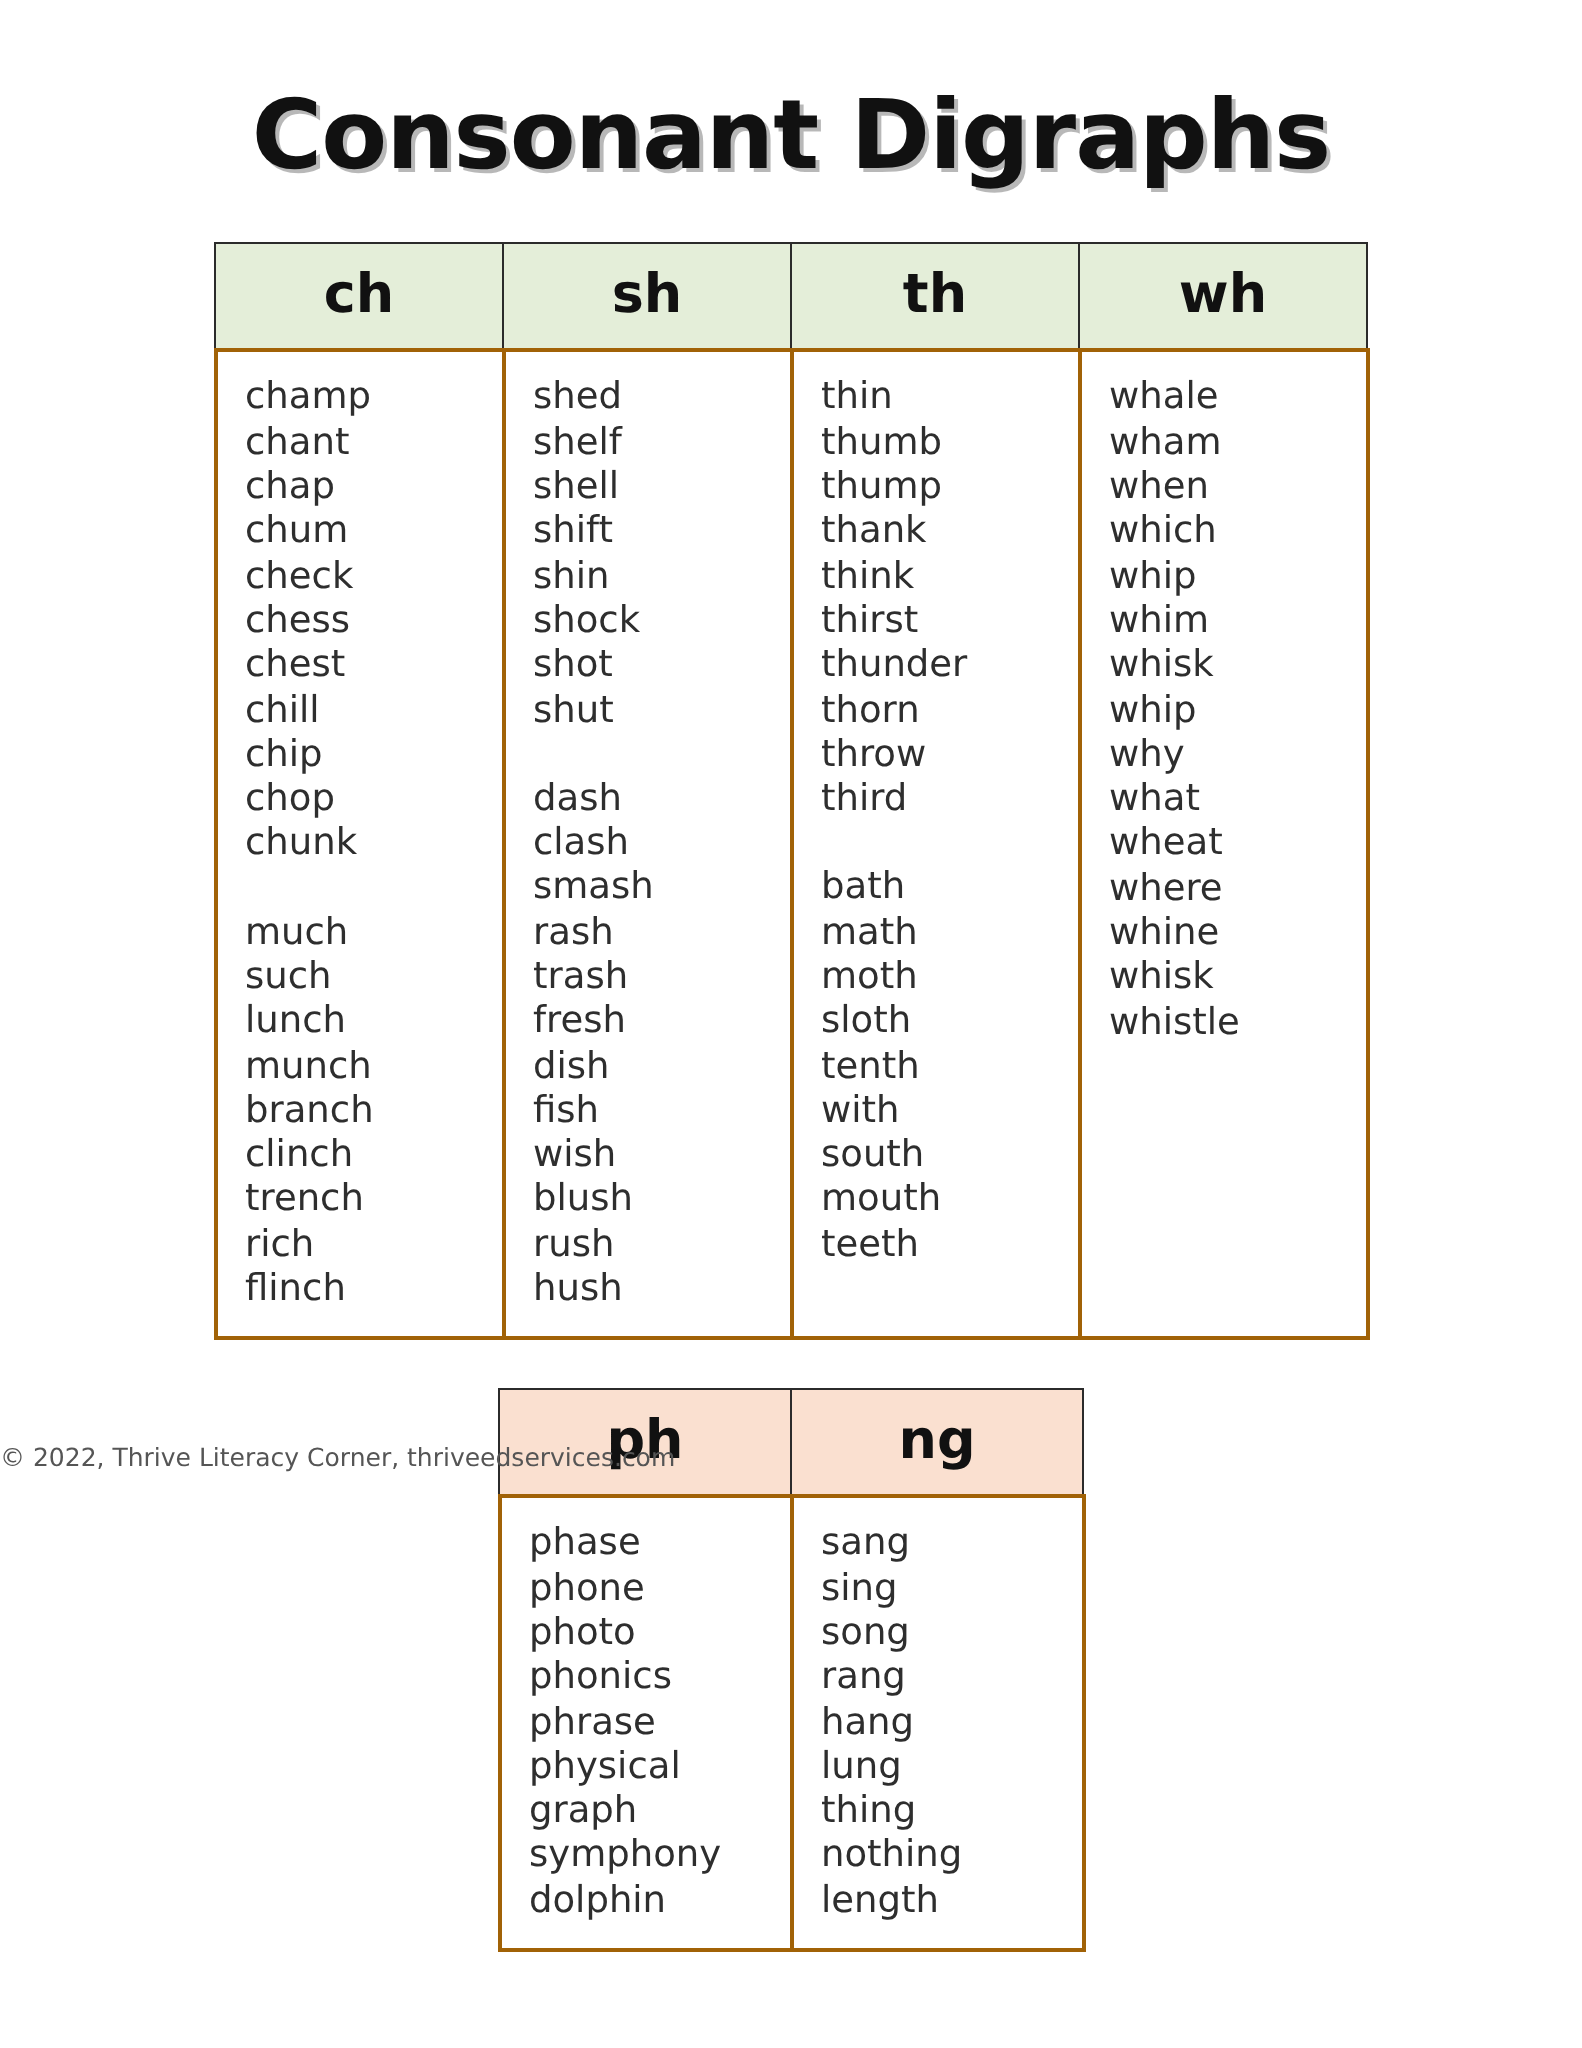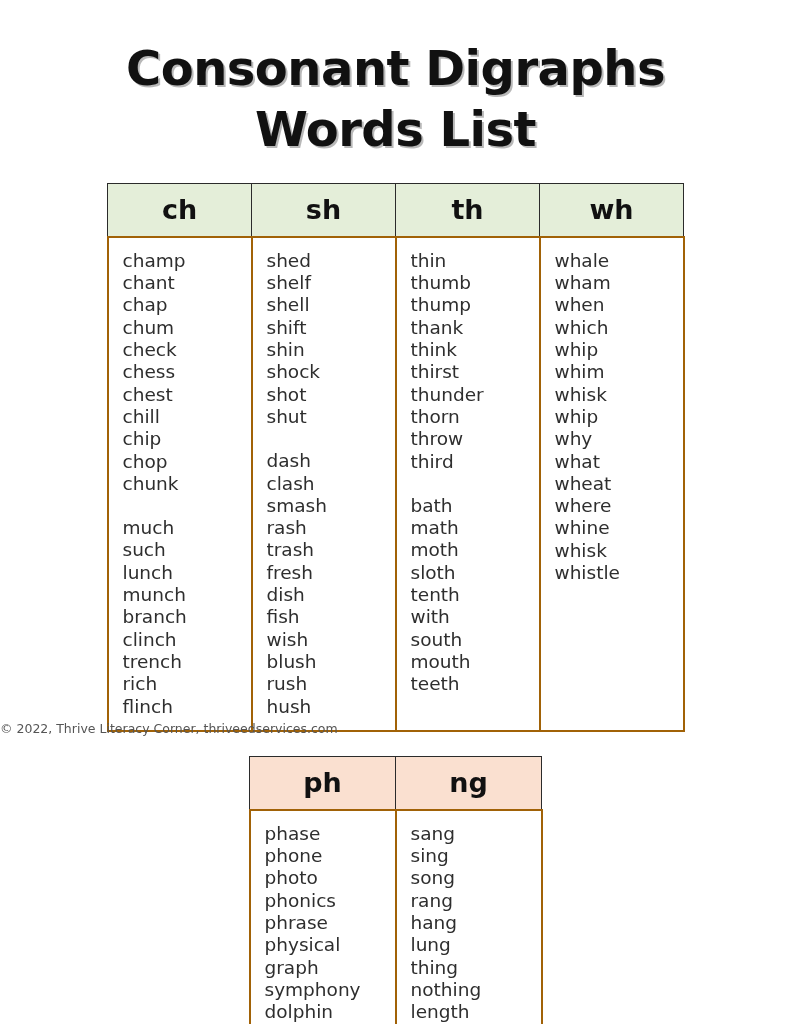--- a/index.html
+++ b/index.html
@@ -99,21 +99,20 @@
     color: #555555;
   }
 </style>
 </head>
 <body>
 
 <div class="page">
 
   <div class="title-block">
     <div class="title-line">Consonant Digraphs</div>
-    <div class="title-line">Words List</div>
   </div>
 
   <div class="table-wrap">
     <table class="digraph-table main-table">
       <colgroup>
           <col>
           <col>
           <col>
           <col>
         </colgroup>

